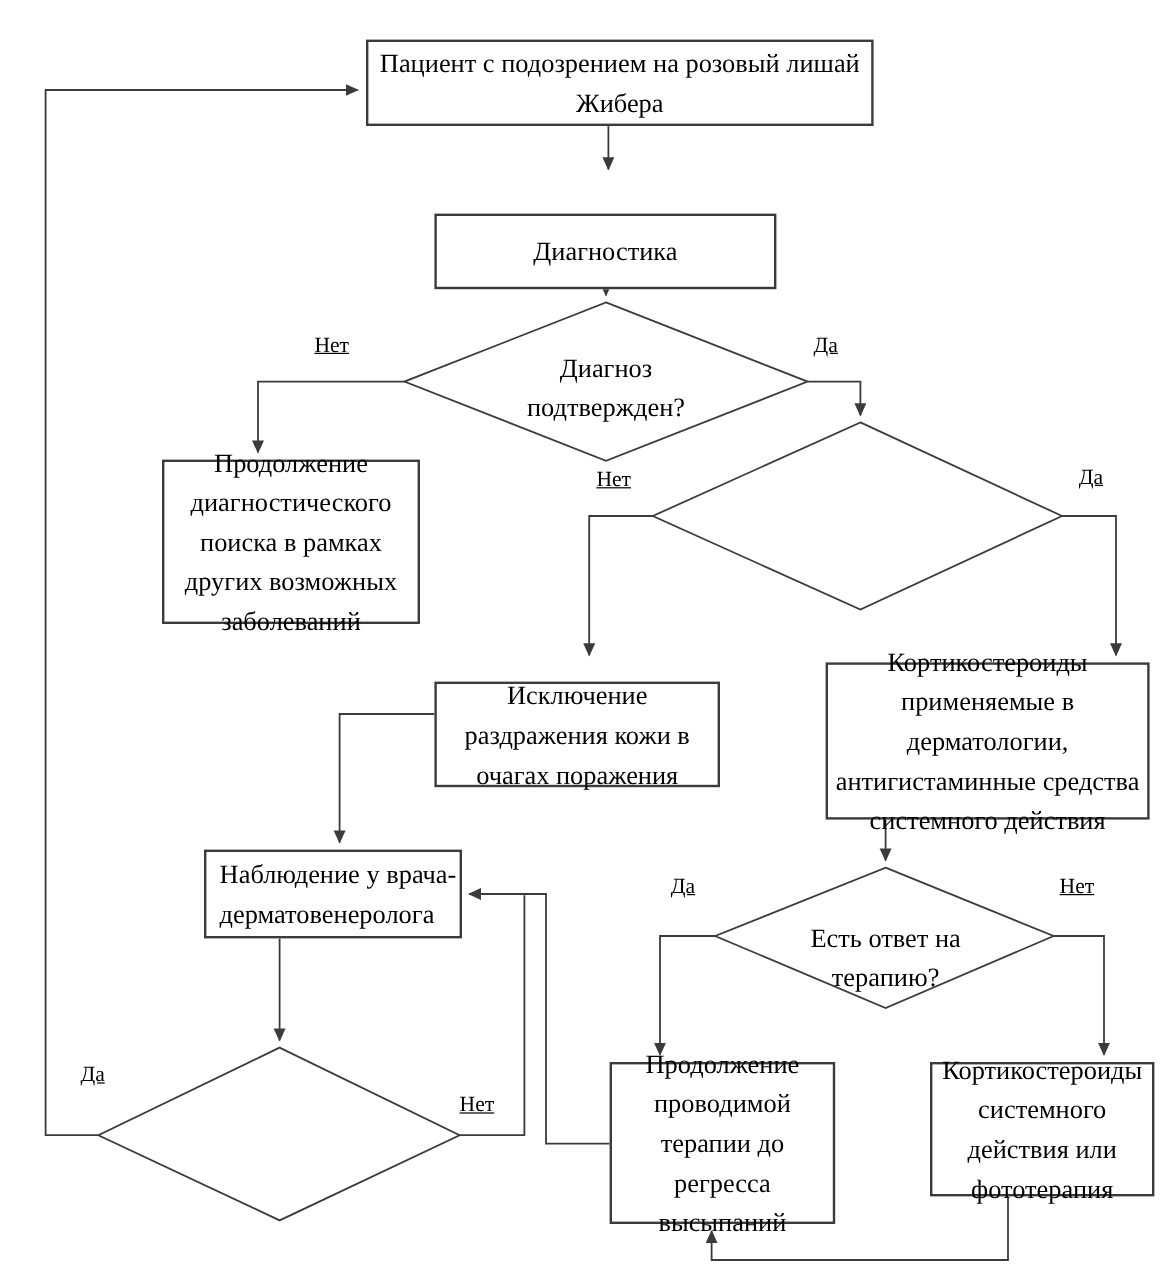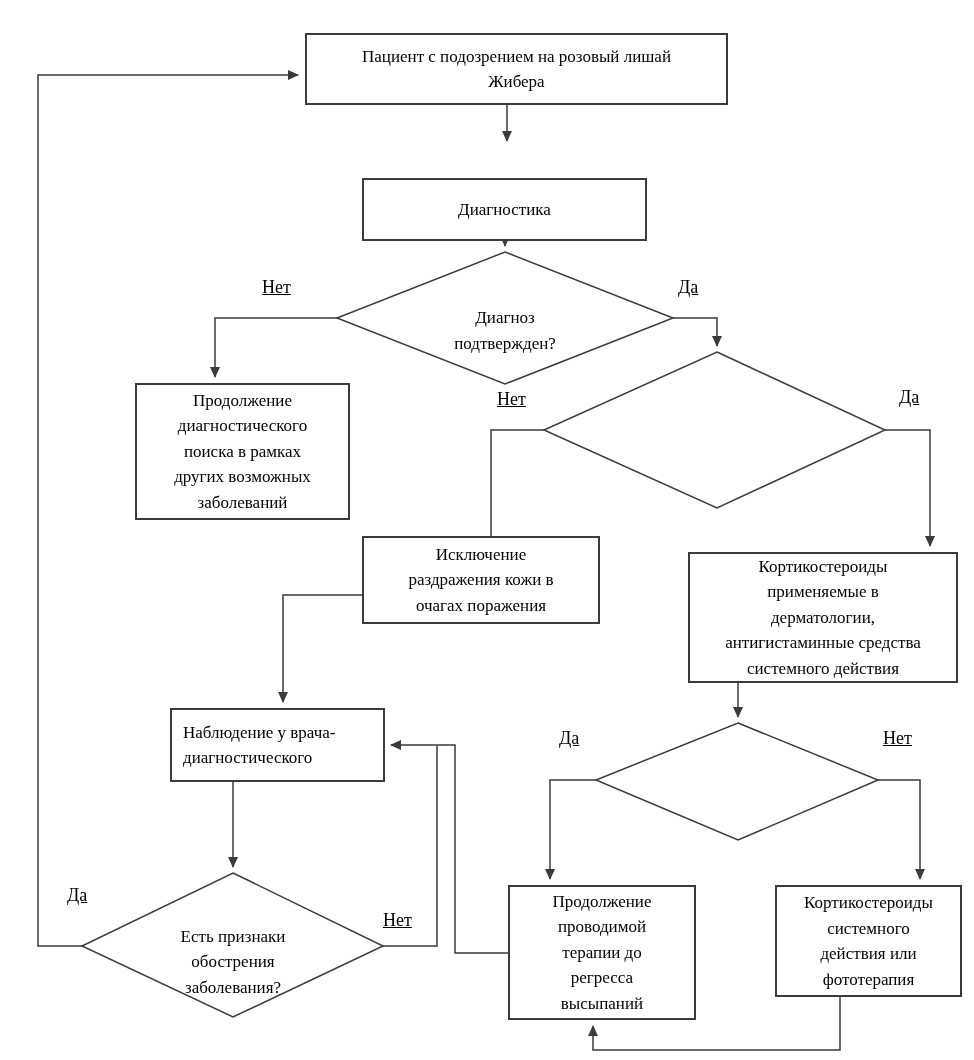--- a/index.html
+++ b/index.html
@@ -38,21 +38,21 @@
     box-sizing: border-box;
     border: 2px solid var(--line);
     background: #ffffff;
     display: flex;
     align-items: center;
     justify-content: center;
   }
   .node span, .diamond-label span {
     white-space: pre-line;
     text-align: center;
-    font-size: 17px;
+    font-size: 22px;
     line-height: 1.5;
   }
   .node.left-align { justify-content: flex-start; }
   .node.left-align span { text-align: left; padding-left: 11px; }
   .diamond-label {
     position: absolute;
     display: flex;
     align-items: flex-end;
     justify-content: center;
     pointer-events: none;
@@ -108,37 +108,37 @@
   </div>
 
   <div class="node" style="left:135px; top:383px; width:215px; height:137px;">
     <span>Продолжение
 диагностического
 поиска в рамках
 других возможных
 заболеваний</span>
   </div>
 
-  <div class="node" style="left:362px; top:536px; width:238px; height:88px;">
+  <div class="node" style="left:362px; top:568px; width:238px; height:88px;">
     <span>Исключение
 раздражения кожи в
 очагах поражения</span>
   </div>
 
   <div class="node" style="left:688px; top:552px; width:270px; height:131px;">
     <span>Кортикостероиды
 применяемые в
 дерматологии,
 антигистаминные средства
 системного действия</span>
   </div>
 
   <div class="node left-align" style="left:170px; top:708px; width:215px; height:74px;">
     <span>Наблюдение у врача-
-диагностического</span>
+дерматовенеролога</span>
   </div>
 
   <div class="node" style="left:508px; top:885px; width:188px; height:135px;">
     <span>Продолжение
 проводимой
 терапии до
 регресса
 высыпаний</span>
   </div>
 
@@ -148,26 +148,25 @@
 действия или
 фототерапия</span>
   </div>
 
   <div class="diamond-label" style="left:395px; top:252px; width:220px; height:104px;">
     <span>Диагноз
 подтвержден?</span>
   </div>
 
 
+  <div class="diamond-label" style="left:632px; top:731px; width:212px; height:100px;">
+    <span>Есть ответ на
+терапию?</span>
+  </div>
 
-  <div class="diamond-label" style="left:128px; top:880px; width:210px; height:120px;">
-    <span>Есть признаки
-обострения
-заболевания?</span>
-  </div>
 
   <span class="edge-label" style="left:262px; top:278px;">Нет</span>
   <span class="edge-label" style="left:678px; top:278px;">Да</span>
   <span class="edge-label" style="left:497px; top:390px;">Нет</span>
   <span class="edge-label" style="left:899px; top:388px;">Да</span>
   <span class="edge-label" style="left:559px; top:729px;">Да</span>
   <span class="edge-label" style="left:883px; top:729px;">Нет</span>
   <span class="edge-label" style="left:67px; top:886px;">Да</span>
   <span class="edge-label" style="left:383px; top:911px;">Нет</span>
 

